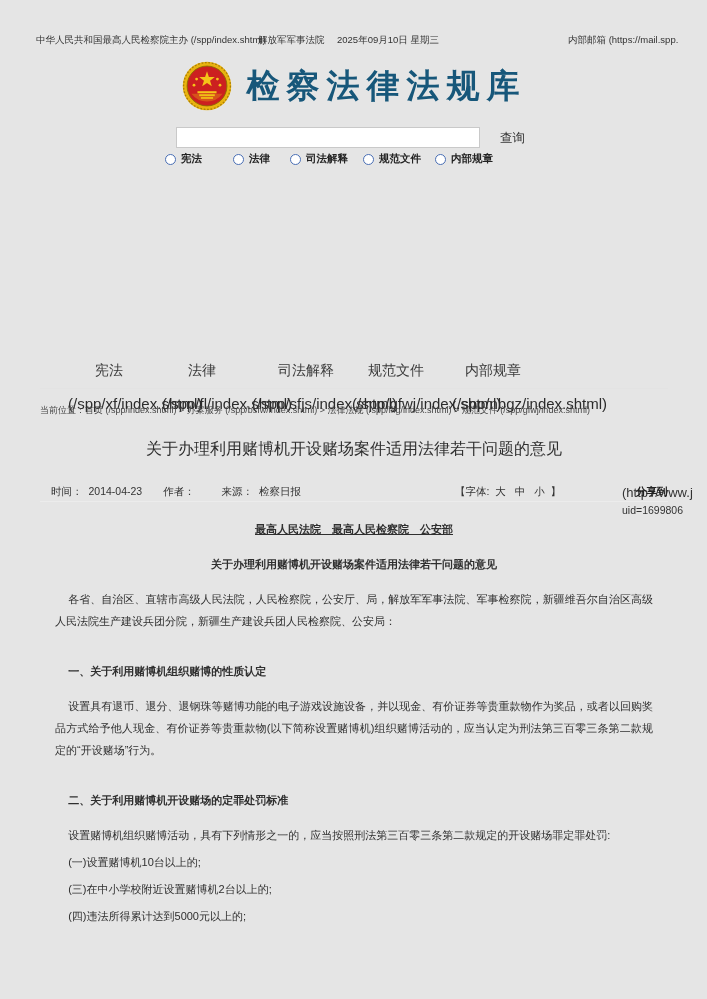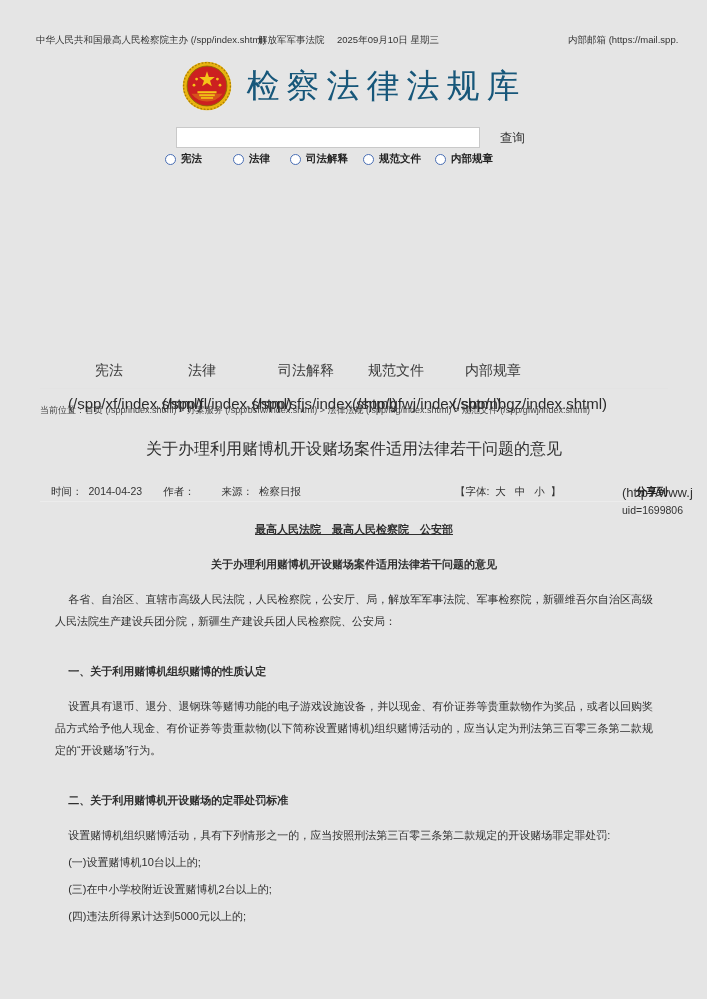--- a/index.html
+++ b/index.html
@@ -12,21 +12,21 @@
   .topbar span { position:absolute; white-space:nowrap; }
   .tb-host { left:36px; }
   .tb-org  { left:258px; }
   .tb-date { left:337px; }
   .tb-mail { left:568px; }
 
   
   .header { position:absolute; top:60px; left:0; width:707px; height:60px; text-align:center; }
   .logo-wrap { display:inline-flex; align-items:center; gap:14px; }
   .emblem { width:52px; height:52px; display:inline-block; }
-  .site-title { font-family:"DejaVu Serif", serif; font-weight:normal; font-size:33px; color:#17577a; letter-spacing:7px;text-align:right; }
+  .site-title { font-family:"DejaVu Serif", serif; font-weight:bold; font-size:33px; color:#17577a; letter-spacing:7px;text-align:right; }
 
   
   .search-row { position:absolute; top:127px; left:40px; width:628px; height:22px; }
   .search-input { position:absolute; left:136px; top:0; width:304px; height:21px; border:1px solid #c9c9c9; background:#fff; font-size:11px; padding:0 5px; outline:none; }
   .search-btn { position:absolute; left:460px; top:3px; font-size:12.5px; color:#333; cursor:pointer; background:none; border:none; font-family:inherit; }
 
   
   .radio-row { position:absolute; top:152px; left:40px; width:628px; height:16px; }
   .radio-item { position:absolute; display:flex; align-items:center; gap:5px; cursor:pointer; }
   .radio-circle { width:11px; height:11px; border:1.5px solid #4a6fb5; border-radius:50%; background:#fff; display:inline-block; }

